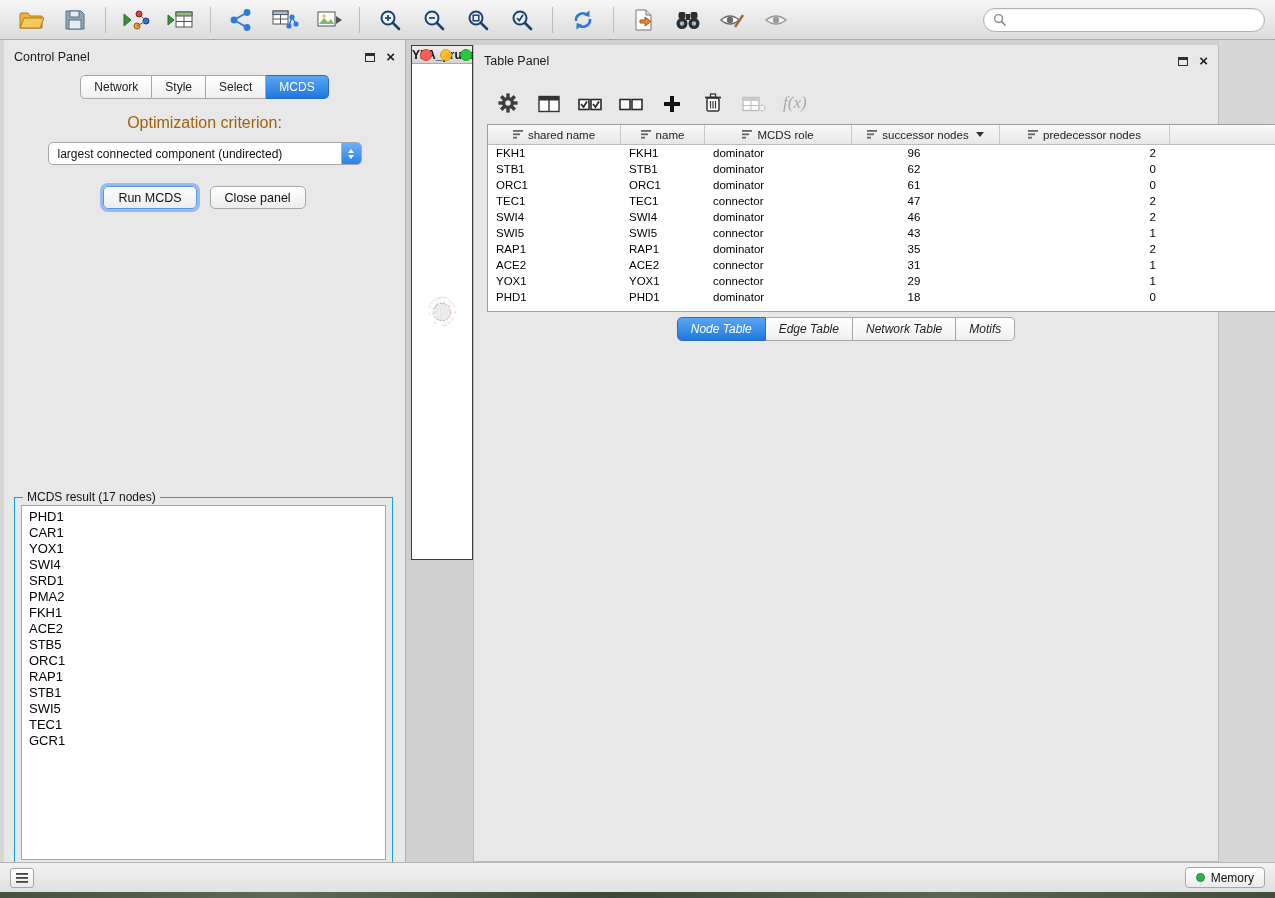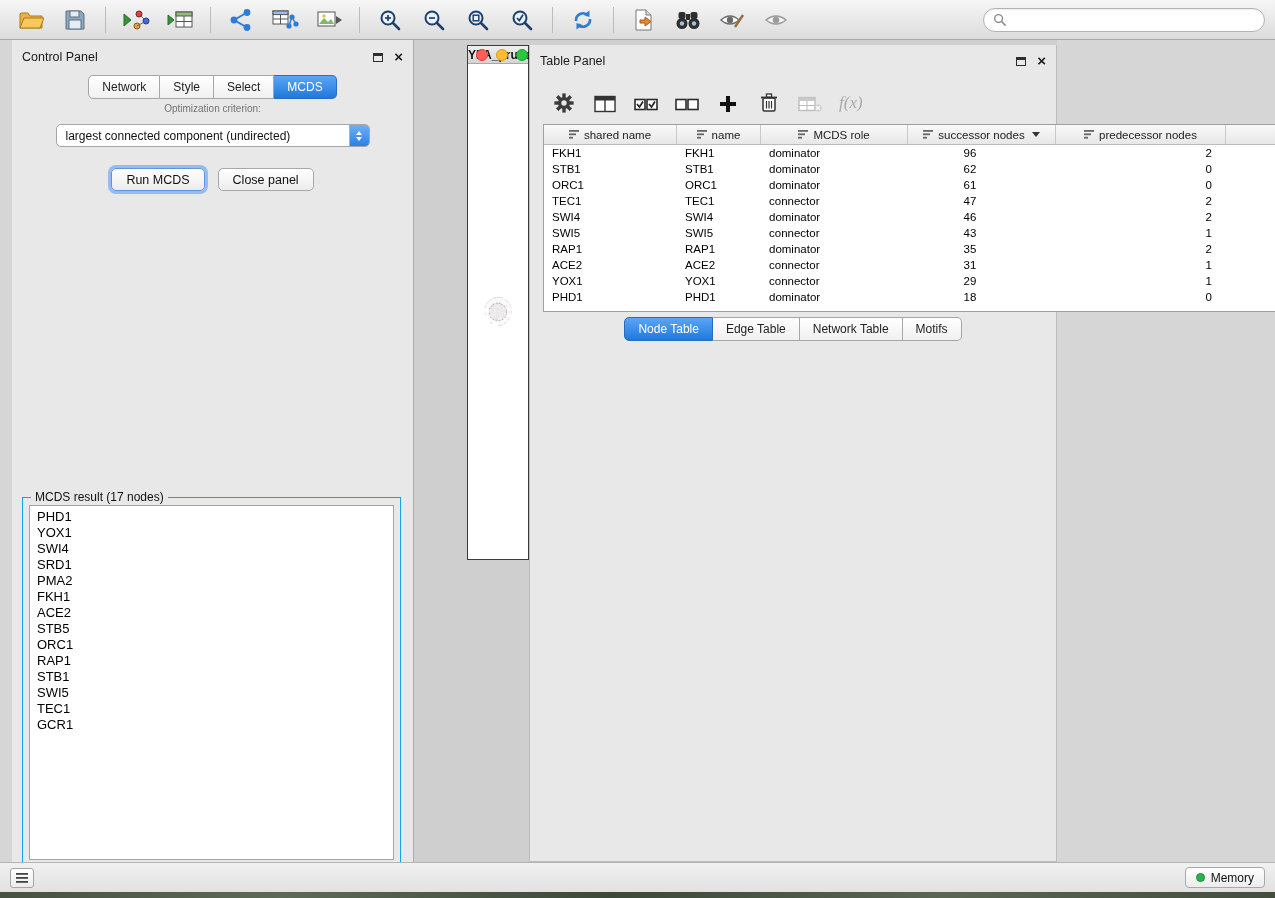--- a/index.html
+++ b/index.html
@@ -11,38 +11,38 @@
   .toolbar{position:absolute;top:0;left:0;right:0;height:40px;
     background:linear-gradient(#f6f6f6,#dcdcdc);border-bottom:1px solid #a9a9a9;
     display:flex;align-items:center;padding:0 10px;gap:2px;}
   .tbtn{width:42px;height:32px;display:flex;align-items:center;justify-content:center;border-radius:4px;}
   .tsep{width:1px;height:26px;background:#bcbcbc;margin:0 7px;}
   .search-box{margin-left:auto;width:282px;height:24px;border:1px solid #b2b2b2;border-radius:12px;
     background:#fff;display:flex;align-items:center;padding:0 9px;gap:6px;box-shadow:inset 0 1px 2px rgba(0,0,0,.08);}
   .search-box input{border:none;outline:none;flex:1;font-size:12px;background:transparent;font-family:"Liberation Sans",sans-serif;}
 
   
-  .content{position:absolute;top:40px;left:12px;width:1045px;height:822px;display:flex;background:#cfcfcf;gap:24px;}
+  .content{position:absolute;top:40px;left:4px;width:1215px;height:822px;display:flex;background:#cfcfcf;}
   .control-panel{width:402px;height:100%;background:#e8e8e8;position:relative;border-right:1px solid #adadad;}
   .vsplit{width:5px;background:#cfcfcf;}
   .right-col{flex:1;display:flex;flex-direction:row;padding-top:5px;min-width:0;}
 
   .panel-header{height:28px;display:flex;align-items:center;padding:6px 10px 0 10px;font-size:12.5px;color:#1a1a1a;}
   .panel-controls{margin-left:auto;display:flex;gap:11px;align-items:center;}
   .float-icon{width:10px;height:9px;border:1.5px solid #2e2e2e;border-top-width:3px;background:transparent;}
   .close-icon{font-size:15px;font-weight:bold;color:#1e1e1e;line-height:10px;}
 
   .seg-row{display:flex;justify-content:center;margin-top:7px;}
   .seg{font-size:12px;padding:4px 13px;background:linear-gradient(#ffffff,#f0f0f0);
     border:1px solid #a6a6a6;border-left:none;color:#222;white-space:nowrap;}
   .seg:first-child{border-left:1px solid #a6a6a6;border-radius:5px 0 0 5px;}
   .seg:last-child{border-radius:0 5px 5px 0;}
   .seg.active{background:linear-gradient(#5ba6f5,#1f78dd);color:#fff;border-color:#2a6cc0;}
 
-  .opt-label{text-align:center;margin-top:4px;font-size:10px;color:#737373;}
+  .opt-label{text-align:center;margin-top:15px;font-size:16px;color:#a16207;}
   .combo{margin:10px auto 0;width:314px;height:23px;background:#fff;border:1px solid #a6a6a6;border-radius:5px;
     display:flex;align-items:center;overflow:hidden;}
   .combo-text{flex:1;font-size:12px;padding-left:9px;white-space:nowrap;color:#111;}
   .combo-stepper{width:20px;height:23px;background:linear-gradient(#71b2f8,#2a7ee2);
     border-left:1px solid #9cb8d8;display:flex;flex-direction:column;align-items:center;justify-content:center;gap:2px;}
   .caret-up{width:0;height:0;border-left:3.5px solid transparent;border-right:3.5px solid transparent;border-bottom:4px solid #fff;}
   .caret-down{width:0;height:0;border-left:3.5px solid transparent;border-right:3.5px solid transparent;border-top:4px solid #fff;}
 
   .btn-row{display:flex;justify-content:center;gap:13px;margin-top:21px;}
   .btn{font-size:12.5px;padding:0 14px;height:23px;background:linear-gradient(#ffffff,#ececec);
@@ -280,20 +280,21 @@
         </span>
       </div>
       <div class="btn-row">
         <button class="btn focused">Run MCDS</button>
         <button class="btn">Close panel</button>
       </div>
       <div class="result-group">
         <span class="result-legend">MCDS result (17 nodes)</span>
         <div class="result-list">
             <div class="mcds-item">PHD1</div>
+            <div class="mcds-item">CAR1</div>
             <div class="mcds-item">YOX1</div>
             <div class="mcds-item">SWI4</div>
             <div class="mcds-item">SRD1</div>
             <div class="mcds-item">PMA2</div>
             <div class="mcds-item">FKH1</div>
             <div class="mcds-item">ACE2</div>
             <div class="mcds-item">STB5</div>
             <div class="mcds-item">ORC1</div>
             <div class="mcds-item">RAP1</div>
             <div class="mcds-item">STB1</div>
@@ -1210,21 +1211,21 @@
                 <div class="tcell w-pred c-pred">0</div>
                 <div class="tcell w-fill"></div>
               </div>
             </div>
           <div class="vscroll">
             <div class="vthumb"></div>
           </div>
         </div>
 
         <div class="table-tabs">
-          <div class="seg-row" style="margin-top:0;">
+          <div class="seg-row" style="margin-top:0;font-style:italic;">
             <div class="seg active">Node Table</div>
             <div class="seg">Edge Table</div>
             <div class="seg">Network Table</div>
             <div class="seg">Motifs</div>
           </div>
         </div>
       </div>
     </section>
   </div>
 

